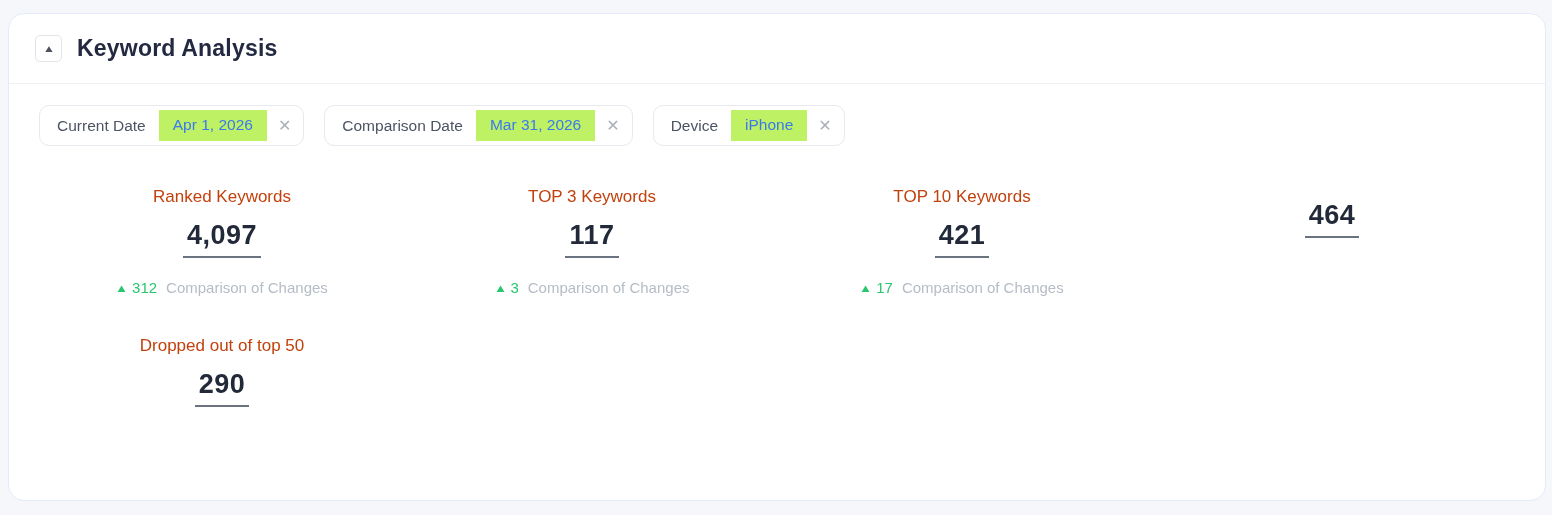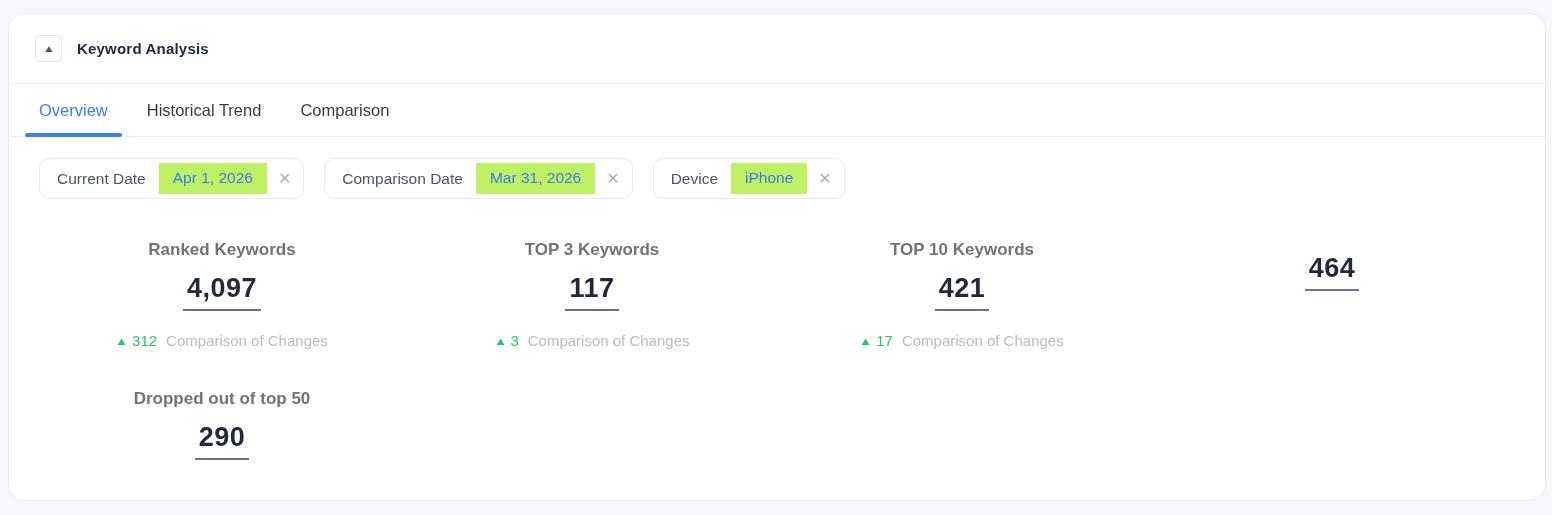--- a/index.html
+++ b/index.html
@@ -32,21 +32,21 @@
     display: flex; align-items: center; justify-content: center;
     cursor: pointer;
   }
   .collapse-btn .tri {
     font-size: 10px; line-height: 1;
     color: #4d535e;
     transform: scaleX(1.25);
   }
   .card-title {
     margin-left: 15px;
-    font-size: 15px;
+    font-size: 23px;
     font-weight: 700;
     color: #222940;
     letter-spacing: 0.2px;
   }
   
   .tabbar {
     display: flex;
     align-items: stretch;
     height: 53px;
     padding: 0 16px;
@@ -112,22 +112,21 @@
   .stats {
     display: grid;
     grid-template-columns: repeat(4, 1fr);
     row-gap: 40px;
     padding: 0 28px;
     margin-top: 41px;
   }
   .stat { text-align: center; }
   .stat-label {
     font-size: 17px;
-    color: #737373;
-    font-weight: bold;
+    color: #c2410c;
   }
   .stat-value-wrap { margin-top: 13px; }
   .stat-value {
     display: inline-block;
     font-size: 27px;
     font-weight: 700;
     color: #222a3a;
     border-bottom: 2.5px solid #6b7380;
     padding: 0 4px 5px;
     cursor: pointer;
@@ -160,25 +159,20 @@
 
 <div class="card">
 
   <div class="card-header">
     <div class="collapse-btn">
       <span class="tri">▲</span>
     </div>
     <div class="card-title">Keyword Analysis</div>
   </div>
 
-  <div class="tabbar">
-    <div class="tab active">Overview</div>
-    <div class="tab">Historical Trend</div>
-    <div class="tab">Comparison</div>
-  </div>
 
   <div class="filters">
     <div class="chip">
       <span class="chip-label">Current Date</span>
       <span class="chip-pill">Apr 1, 2026</span>
       <span class="chip-close">✕</span>
     </div>
     <div class="chip">
       <span class="chip-label">Comparison Date</span>
       <span class="chip-pill">Mar 31, 2026</span>

